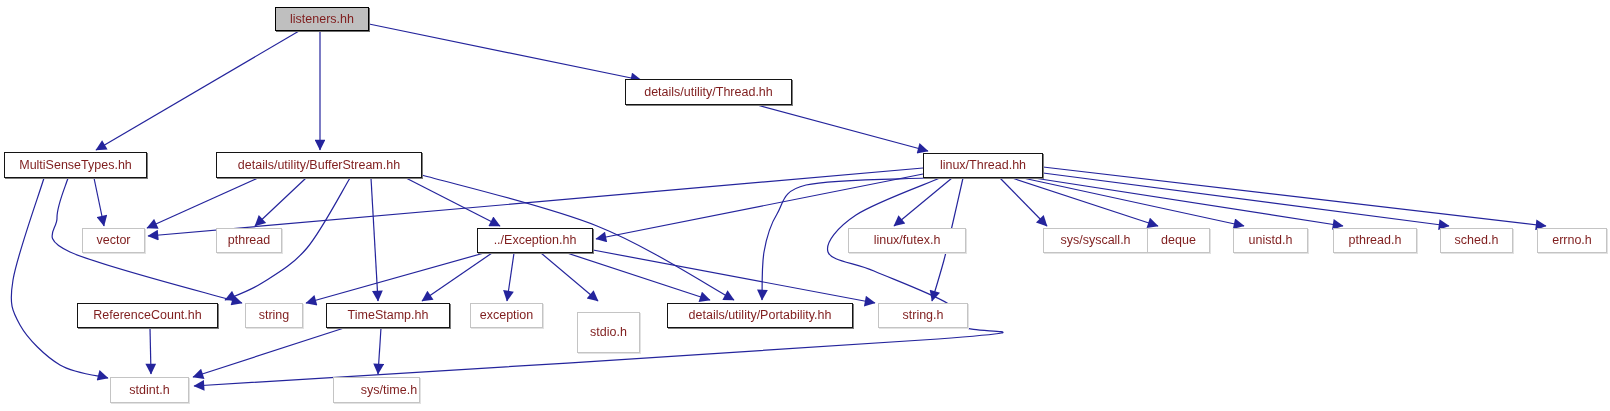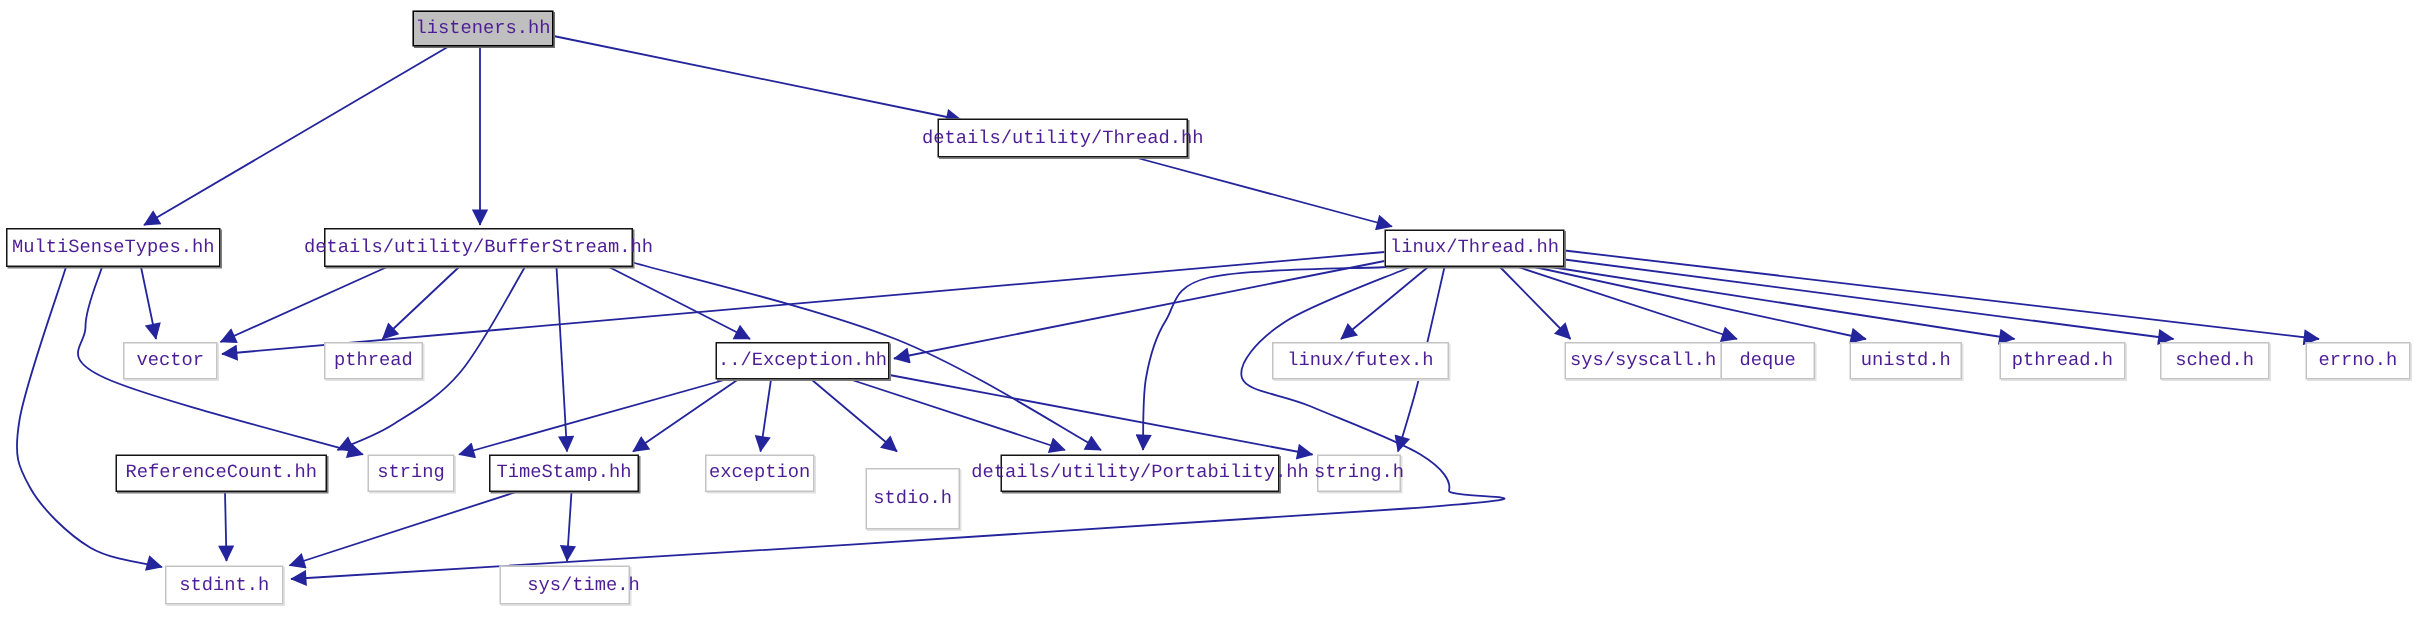--- a/index.html
+++ b/index.html
@@ -11,24 +11,23 @@
     overflow:hidden;
   }
   .edge-layer{position:absolute;left:0;top:0;z-index:0;}
   .edge{fill:none;stroke-width:1.2;}
   .node{
     position:absolute;z-index:1;
     display:flex;align-items:center;justify-content:center;
     box-sizing:border-box;
     background:#ffffff;
     border:1px solid #000000;
-    font-size:12.5px;color:#4c1d95;
+    font-size:12.5px;color:#7f1d1d;
     white-space:nowrap;
     line-height:1;
-    font-family:Liberation Mono, monospace;
   }
   .node.internal{border-color:#141414;box-shadow:1px 1px 0 0 #7d7d7d;}
   .node.external{border-color:#c4c4c4;box-shadow:1px 1px 0 0 #e2e2e2;}
   .node.current{background:#bfbfbf;border-color:#000000;box-shadow:1px 1px 0 0 #6e6e6e;}
 </style>
 </head>
 <body>
 
 <div class="graph-canvas">
   <svg class="edge-layer" width="1610" height="411" viewBox="0 0 1610 411">
@@ -119,33 +118,33 @@
       </div>
       <div class="node external" style="left: 1537px; top: 228px; width: 70px; height: 25px;">
         <span>errno.h</span>
       </div>
       <div class="node internal" style="left: 77px; top: 303px; width: 141px; height: 25px;">
         <span>ReferenceCount.hh</span>
       </div>
       <div class="node external" style="left: 245px; top: 303px; width: 58px; height: 25px;">
         <span>string</span>
       </div>
-      <div class="node internal" style="left: 326px; top: 303px; width: 100px; height: 25px; text-align: right;">
+      <div class="node internal" style="left: 326px; top: 303px; width: 124px; height: 25px; text-align: right;">
         <span>TimeStamp.hh</span>
       </div>
       <div class="node external" style="left: 470px; top: 303px; width: 73px; height: 25px;">
         <span>exception</span>
       </div>
       <div class="node external" style="left: 577px; top: 312px; width: 63px; height: 41px;">
         <span>stdio.h</span>
       </div>
       <div class="node internal" style="left: 667px; top: 303px; width: 186px; height: 25px;">
         <span>details/utility/Portability.hh</span>
       </div>
-      <div class="node external" style="left: 878px; top: 303px; width: 56px; height: 25px;">
+      <div class="node external" style="left: 878px; top: 303px; width: 90px; height: 25px;">
         <span>string.h</span>
       </div>
       <div class="node external" style="left: 110px; top: 377px; width: 79px; height: 26px;">
         <span>stdint.h</span>
       </div>
       <div class="node external" style="left: 333px; top: 377px; width: 87px; height: 26px; padding-left: 25px;">
         <span>sys/time.h</span>
       </div>
     </div>
 </div>

